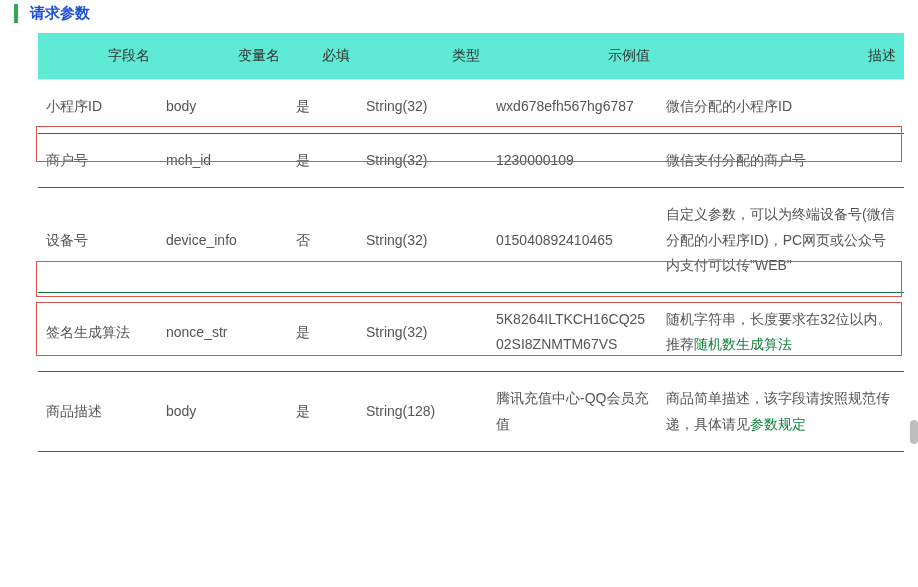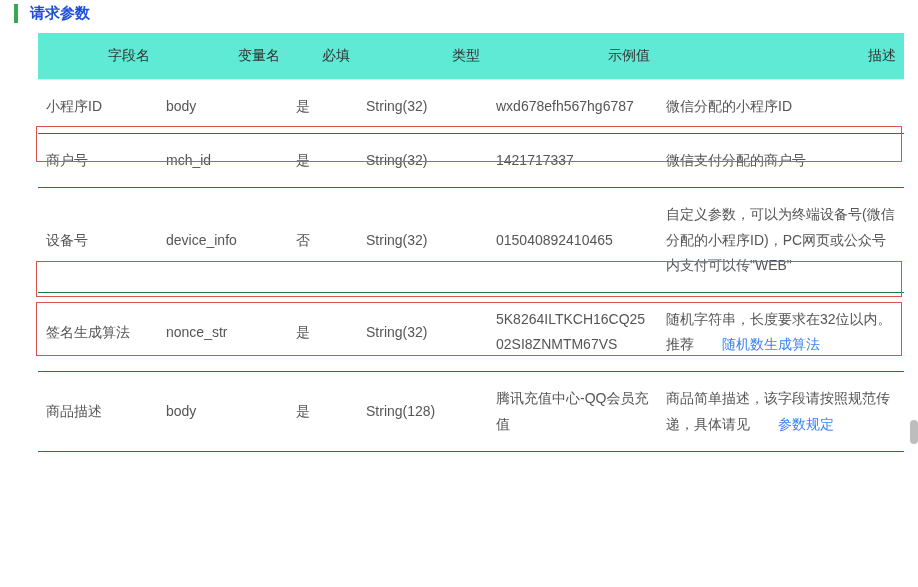--- a/index.html
+++ b/index.html
@@ -40,23 +40,22 @@
   }
   tbody td {
     padding: 14px 8px;
     border-bottom: 1px solid #15803d;
     vertical-align: middle;
     line-height: 1.8;
     word-break: break-all;
     color: #555;
   }
   a.link {
-    color: #3b82f6;
+    color: #15803d;
     text-decoration: none;
-    margin-left: 28px;
   }
   .col-field   { width: 120px; }
   .col-var     { width: 130px; }
   .col-req     { width: 70px;  }
   .col-type    { width: 130px; }
   .col-example { width: 170px; }
   .col-desc    { }
 
   
   .hl { position: absolute; border: 1px solid #d9534f; pointer-events: none; }
@@ -107,21 +106,21 @@
       <td>String(32)</td>
       <td>wxd678efh567hg6787</td>
       <td>微信分配的小程序ID</td>
     </tr>
 
     <tr>
       <td>商户号</td>
       <td>mch_id</td>
       <td>是</td>
       <td>String(32)</td>
-      <td>1421717337</td>
+      <td>1230000109</td>
       <td>微信支付分配的商户号</td>
     </tr>
 
     <tr>
       <td>设备号</td>
       <td>device_info</td>
       <td>否</td>
       <td>String(32)</td>
       <td>015040892410465</td>
       <td>自定义参数，可以为终端设备号(微信分配的小程序ID)，PC网页或公众号内支付可以传"WEB"</td>

